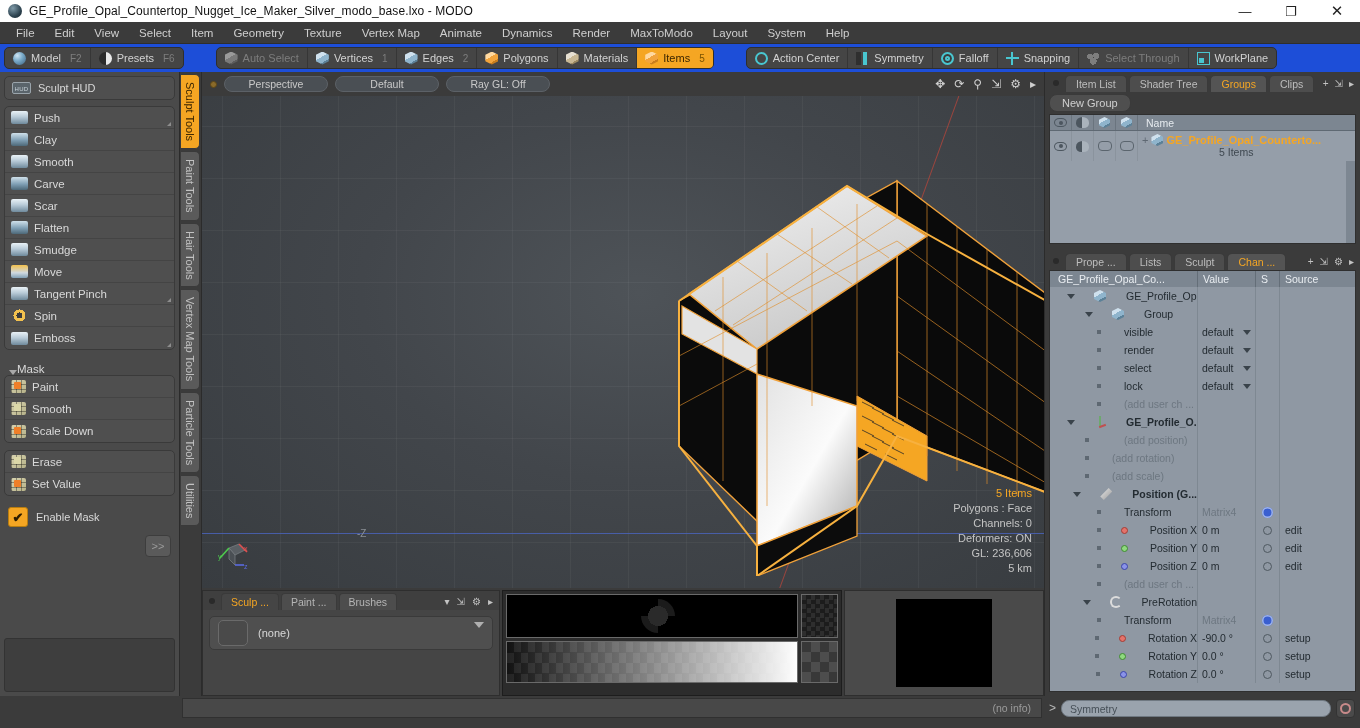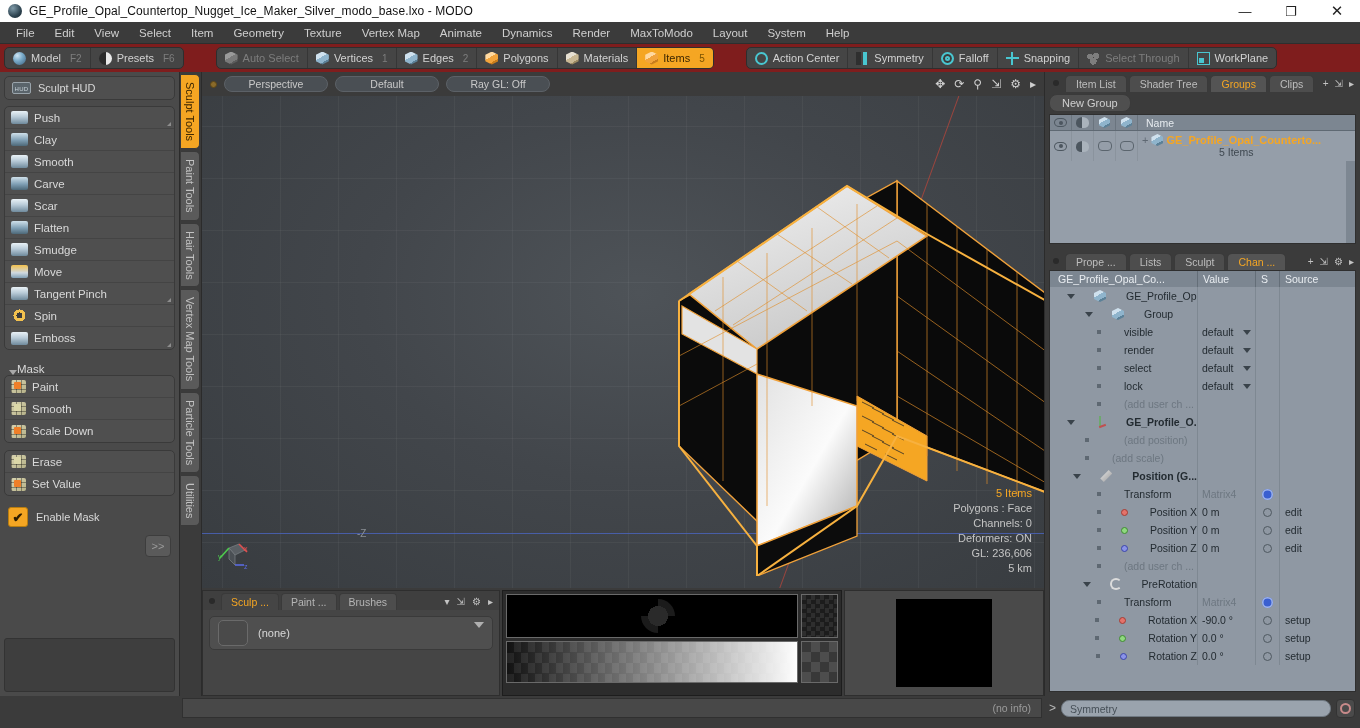--- a/index.html
+++ b/index.html
@@ -15,21 +15,21 @@
   .tb-btn { width:46px; height:100%; display:flex; align-items:center; justify-content:center;
     color:#222; font-size:13px; }
   .tb-btn.close { font-size:15px; }
 
   
   .menubar { height:22px; background:#3b3b3b; display:flex; align-items:center; padding-left:6px;
     border-bottom:1px solid #2e2e2e; }
   .menu-item { padding:0 10px; height:22px; line-height:22px; color:#cfcfcf; font-size:11.5px; white-space:nowrap; }
 
   
-  .modebar { height:28px; background:#7f1d1d; display:flex; align-items:center; gap:12px; padding:0 4px; }
+  .modebar { height:28px; background:#1d4ed8; display:flex; align-items:center; gap:12px; padding:0 4px; }
   .btngroup { display:flex; align-items:center; background:#454545; border:1px solid #2e2e2e;
     border-radius:5px; height:22px; overflow:hidden; }
   .tbtn { display:flex; align-items:center; gap:5px; padding:0 8px; height:100%;
     border-right:1px solid #363636; color:#d2d2d2; font-size:11px; white-space:nowrap; }
   .tbtn:last-child { border-right:none; }
   .tbtn.on { background:#f5a623; color:#3a2500; }
   .tbtn.off { color:#7d7d7d;text-align:center; }
   .key { color:#7d7d7d; font-size:10px; margin-left:4px; }
   .key.on { color:#7a5200; }
   .gap { width:8px; }
@@ -840,20 +840,32 @@
             <div class="ch-val">
               <span></span>
             </div>
             <div class="ch-s"></div>
             <div class="ch-src"></div>
           </div>
           <div class="ch-row">
             <div class="ch-label">
               <span style="width: 18px; display: inline-block;"></span>
               <span class="leafdot"></span>
+              <span class="gray" style="margin-left: 3px;">(add rotation)</span>
+            </div>
+            <div class="ch-val">
+              <span></span>
+            </div>
+            <div class="ch-s"></div>
+            <div class="ch-src"></div>
+          </div>
+          <div class="ch-row">
+            <div class="ch-label">
+              <span style="width: 18px; display: inline-block;"></span>
+              <span class="leafdot"></span>
               <span class="gray" style="margin-left: 3px;">(add scale)</span>
             </div>
             <div class="ch-val">
               <span></span>
             </div>
             <div class="ch-s"></div>
             <div class="ch-src"></div>
           </div>
           <div class="ch-row">
             <div class="ch-label">

